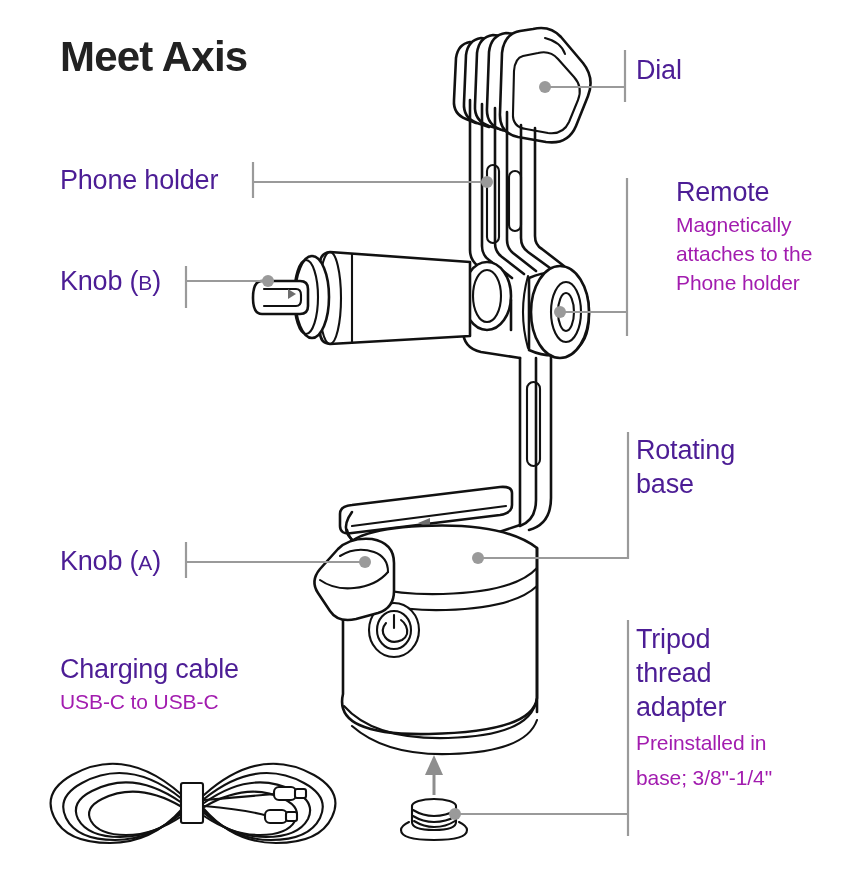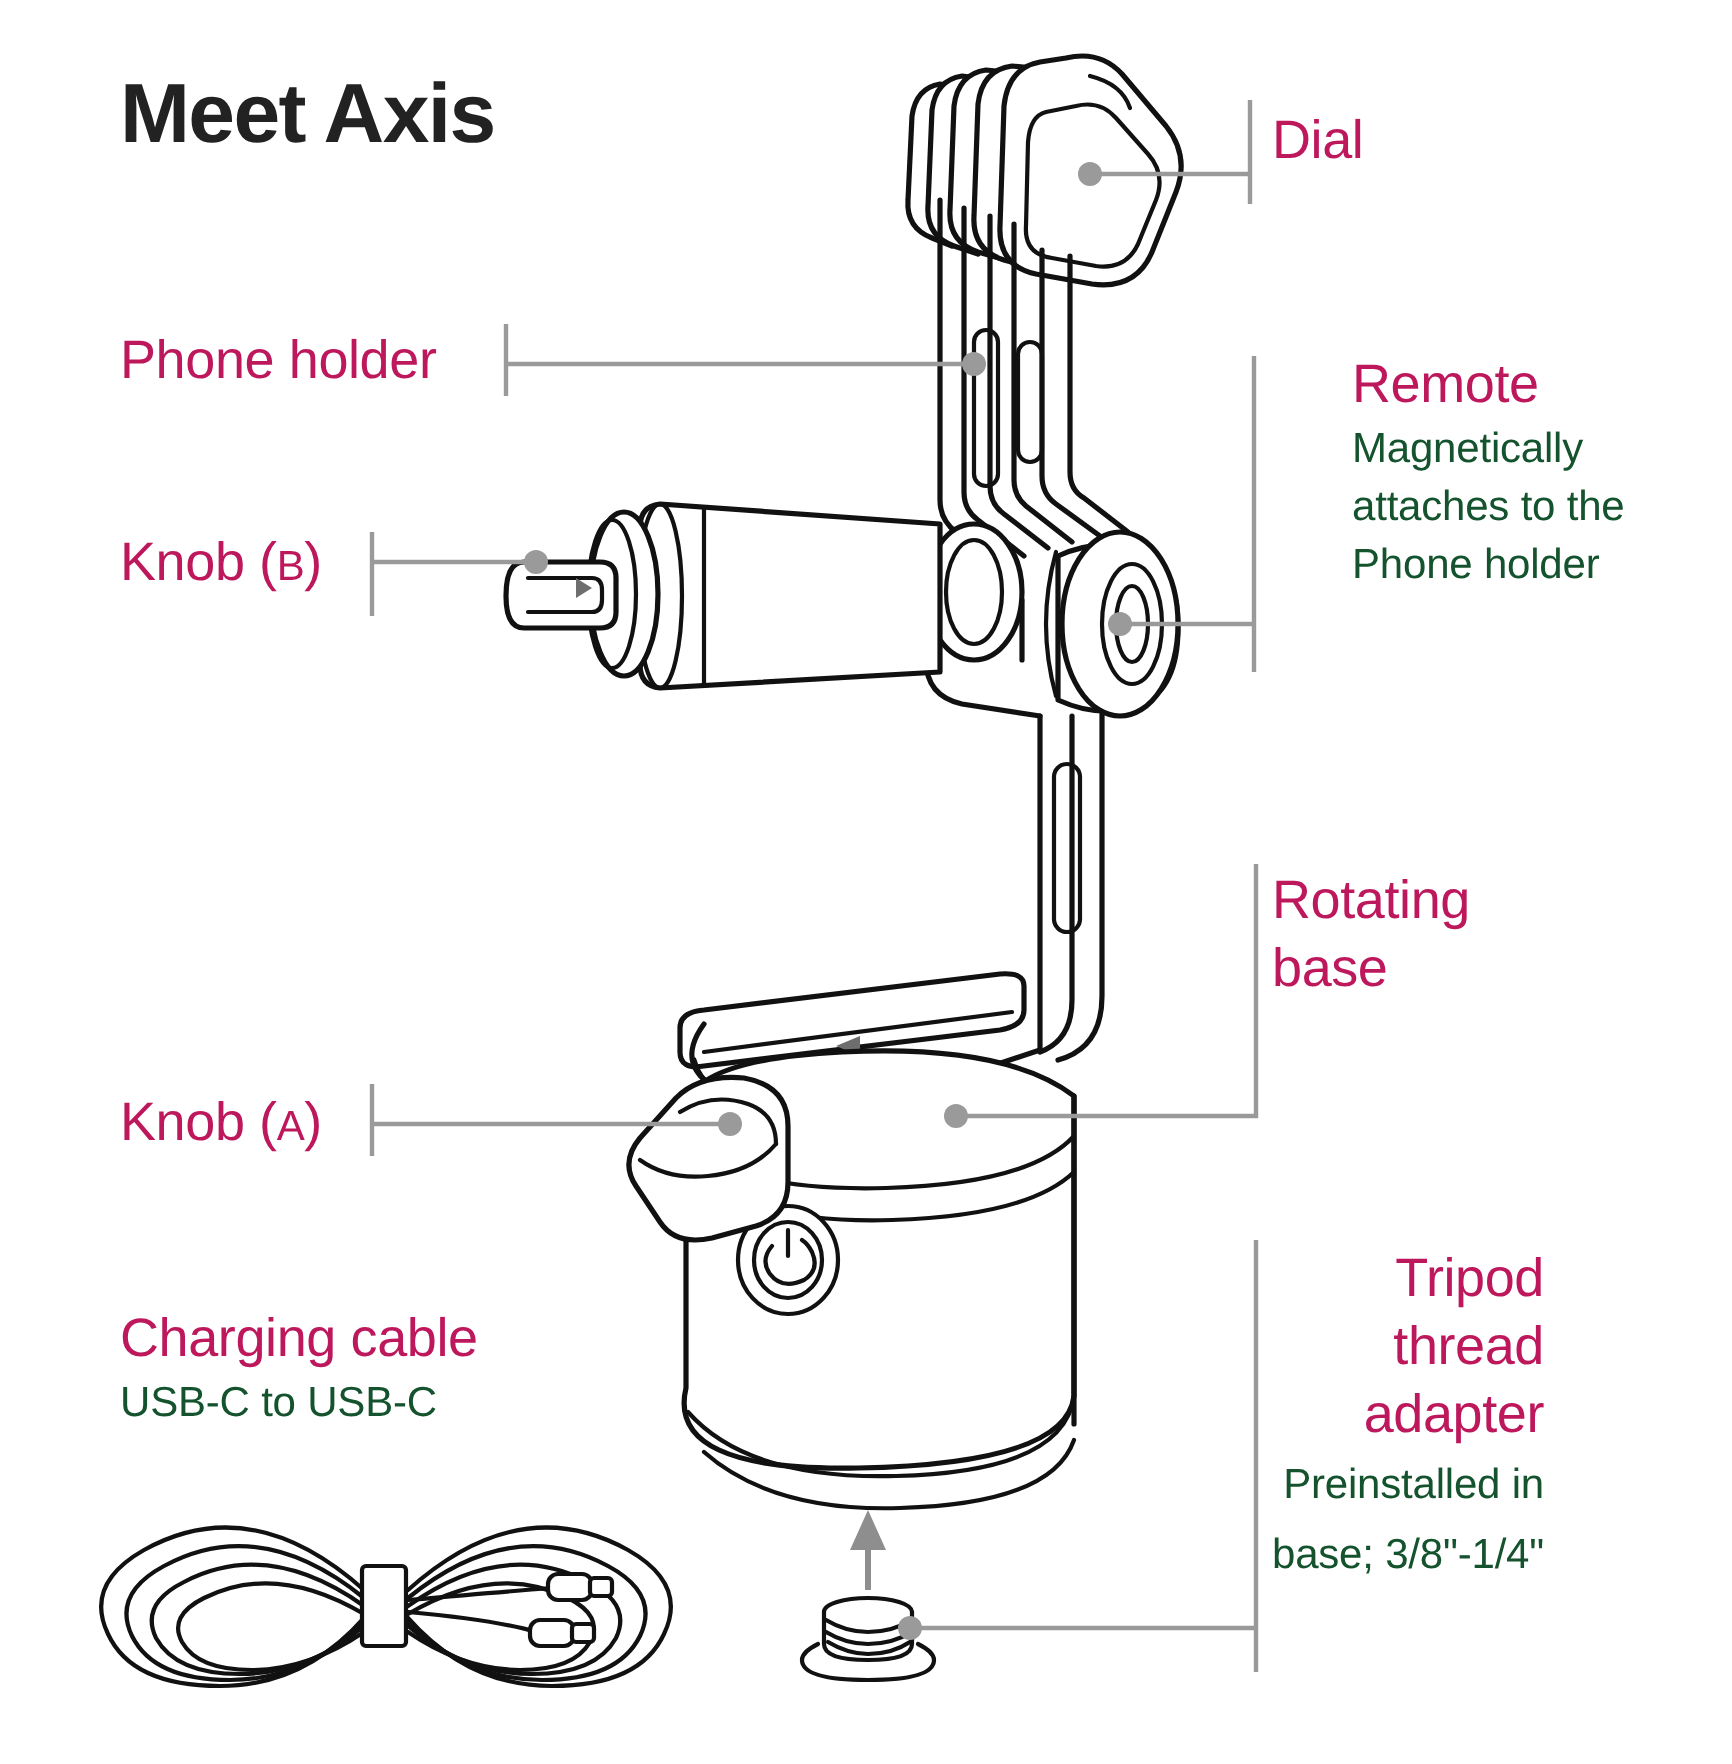--- a/index.html
+++ b/index.html
@@ -24,28 +24,28 @@
     inset: 0;
     width: 866px;
     height: 882px;
   }
   .callout {
     position: absolute;
   }
   .callout .title {
     font-size: 27px;
     line-height: 34px;
-    color: #be185d;
+    color: #4c1d95;
     letter-spacing: -0.2px;
     white-space: pre-line;
   }
   .callout .sub {
     font-size: 21px;
     line-height: 29px;
-    color: #14532d;
+    color: #a21caf;
     letter-spacing: -0.1px;
     white-space: pre-line;
     margin-top: 1px;
   }
   .callout .sub.loose {
     line-height: 35px;
   }
   .callout.left {
     text-align: left;
   }
@@ -288,21 +288,21 @@
 
   <div class="callout left" style="left:60px; top:652px;">
     <div class="title">Charging cable</div>
     <div class="sub">USB-C to USB-C</div>
   </div>
 
   <div class="callout left" style="left:60px; top:544px;">
     <div class="title"><span>Knob (</span><span class="smallcap">A</span><span>)</span></div>
   </div>
 
-  <div class="callout lbl-right" style="top:622px;text-align:right;">
+  <div class="callout lbl-right" style="top:622px;">
     <div class="title">Tripod
 thread
 adapter</div>
     <div class="sub loose">Preinstalled in
 base; 3/8"-1/4"</div>
   </div>
 
 </div>
 
 </body></html>

